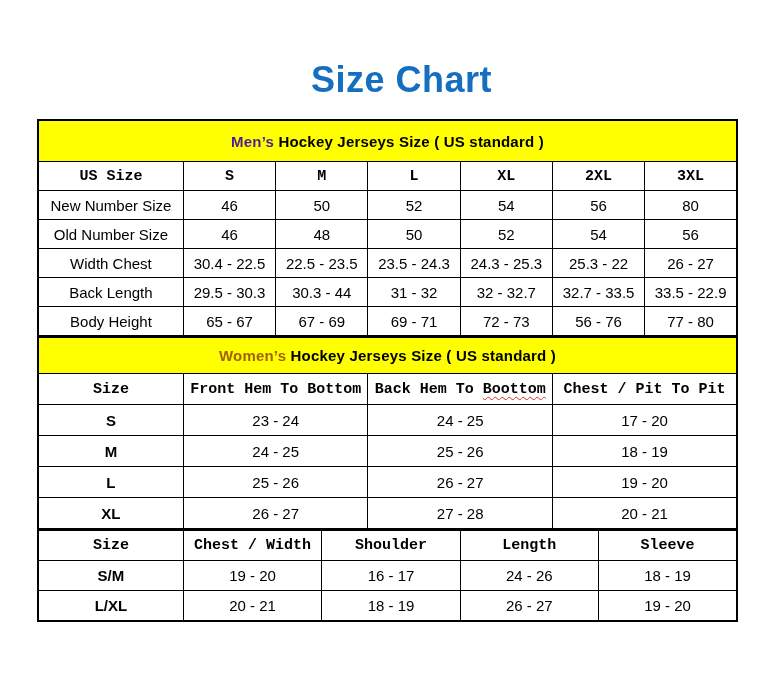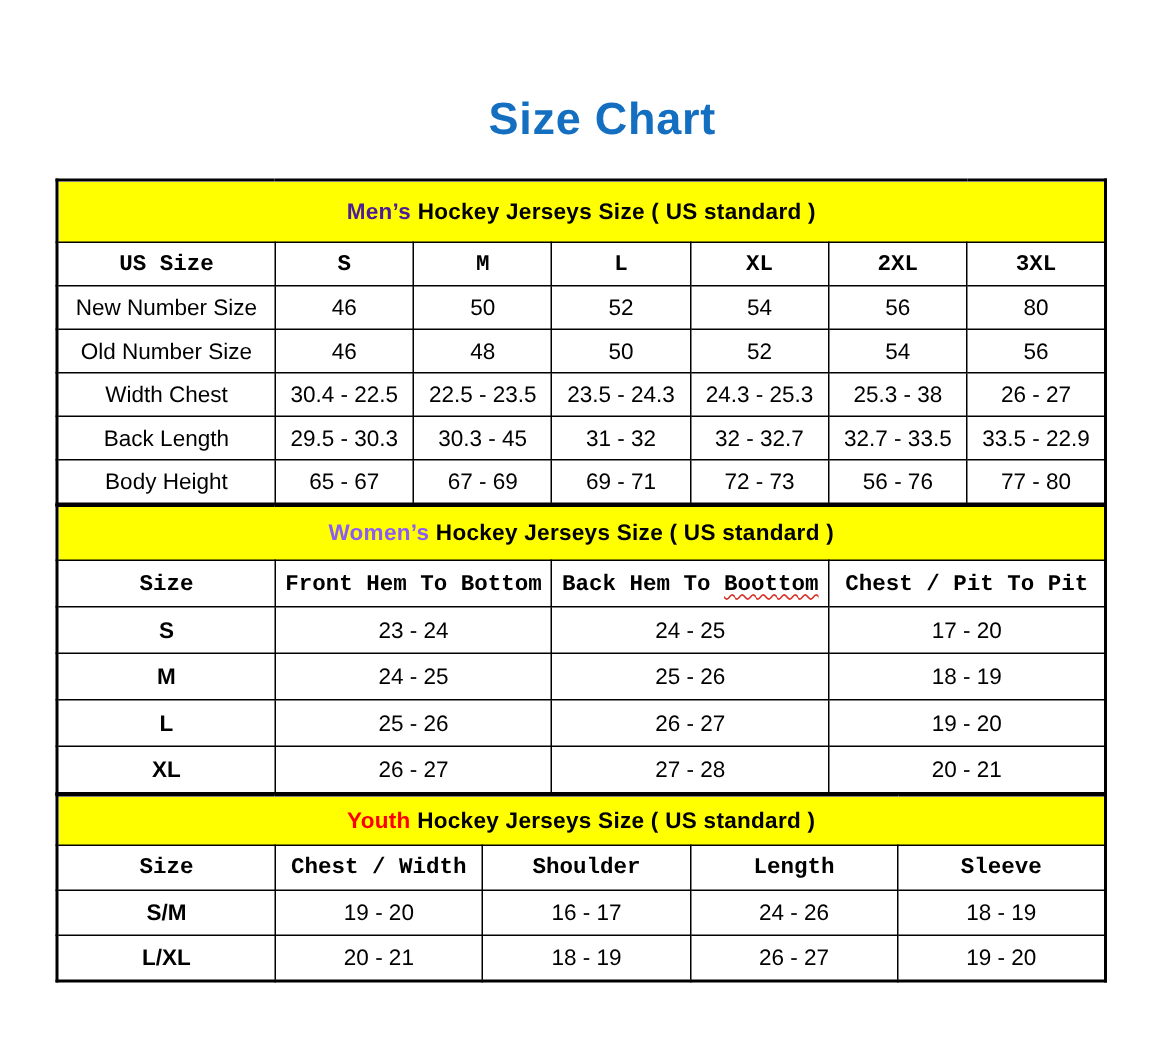--- a/index.html
+++ b/index.html
@@ -12,21 +12,21 @@
     height: 692px;
     overflow: hidden;
     font-family: "Liberation Sans", sans-serif;
     color: #000000;
   }
   .page { position: relative; width: 776px; height: 692px; }
 
   .title {
     margin: 64px 0 0 0;
     text-align: center;
-    font-size: 30px;
+    font-size: 36px;
     line-height: 32px;
     font-weight: bold;
     letter-spacing: 0.5px;
     padding-left: 27px;
   }
 
   .tables {
     width: 701px;
     margin: 23px 0 0 37px;
   }
@@ -126,27 +126,27 @@
             <td class="cell">52</td>
             <td class="cell">54</td>
             <td class="cell">56</td>
           </tr>
           <tr>
             <td class="row-label">Width Chest</td>
             <td class="cell">30.4 - 22.5</td>
             <td class="cell">22.5 - 23.5</td>
             <td class="cell">23.5 - 24.3</td>
             <td class="cell">24.3 - 25.3</td>
-            <td class="cell">25.3 - 38</td>
+            <td class="cell">25.3 - 22</td>
             <td class="cell">26 - 27</td>
           </tr>
           <tr>
             <td class="row-label">Back Length</td>
             <td class="cell">29.5 - 30.3</td>
-            <td class="cell">30.3 - 45</td>
+            <td class="cell">30.3 - 44</td>
             <td class="cell">31 - 32</td>
             <td class="cell">32 - 32.7</td>
             <td class="cell">32.7 - 33.5</td>
             <td class="cell">33.5 - 22.9</td>
           </tr>
           <tr>
             <td class="row-label">Body Height</td>
             <td class="cell">65 - 67</td>
             <td class="cell">67 - 69</td>
             <td class="cell">69 - 71</td>
@@ -158,21 +158,21 @@
       </table>
       <table class="size-table t-womens">
         <colgroup>
           <col class="first-col">
           <col>
           <col>
           <col>
         </colgroup>
         <tbody>
           <tr>
-            <td class="banner-cell" colspan="4" style="background: rgb(255, 255, 0);"><span style="color: #8b5cf6;">Women’s</span><span> Hockey Jerseys Size ( US standard )</span></td>
+            <td class="banner-cell" colspan="4" style="background: rgb(255, 255, 0);"><span style="color: #a16207;">Women’s</span><span> Hockey Jerseys Size ( US standard )</span></td>
           </tr>
           <tr>
             <td class="col-header">Size</td>
             <td class="col-header">Front Hem To Bottom</td>
             <td class="col-header"><span>Back Hem To </span><span class="misspelled">Boottom</span></td>
             <td class="col-header">Chest / Pit To Pit</td>
           </tr>
           <tr>
             <td class="row-label">S</td>
             <td class="cell">23 - 24</td>
@@ -202,23 +202,20 @@
       <table class="size-table t-youth">
         <colgroup>
           <col class="first-col">
           <col>
           <col>
           <col>
           <col>
         </colgroup>
         <tbody>
           <tr>
-            <td class="banner-cell" colspan="5" style="background: rgb(255, 255, 0);"><span style="color: rgb(255, 0, 0);">Youth</span><span> Hockey Jerseys Size ( US standard )</span></td>
-          </tr>
-          <tr>
             <td class="col-header">Size</td>
             <td class="col-header">Chest / Width</td>
             <td class="col-header">Shoulder</td>
             <td class="col-header">Length</td>
             <td class="col-header">Sleeve</td>
           </tr>
           <tr>
             <td class="row-label">S/M</td>
             <td class="cell">19 - 20</td>
             <td class="cell">16 - 17</td>

